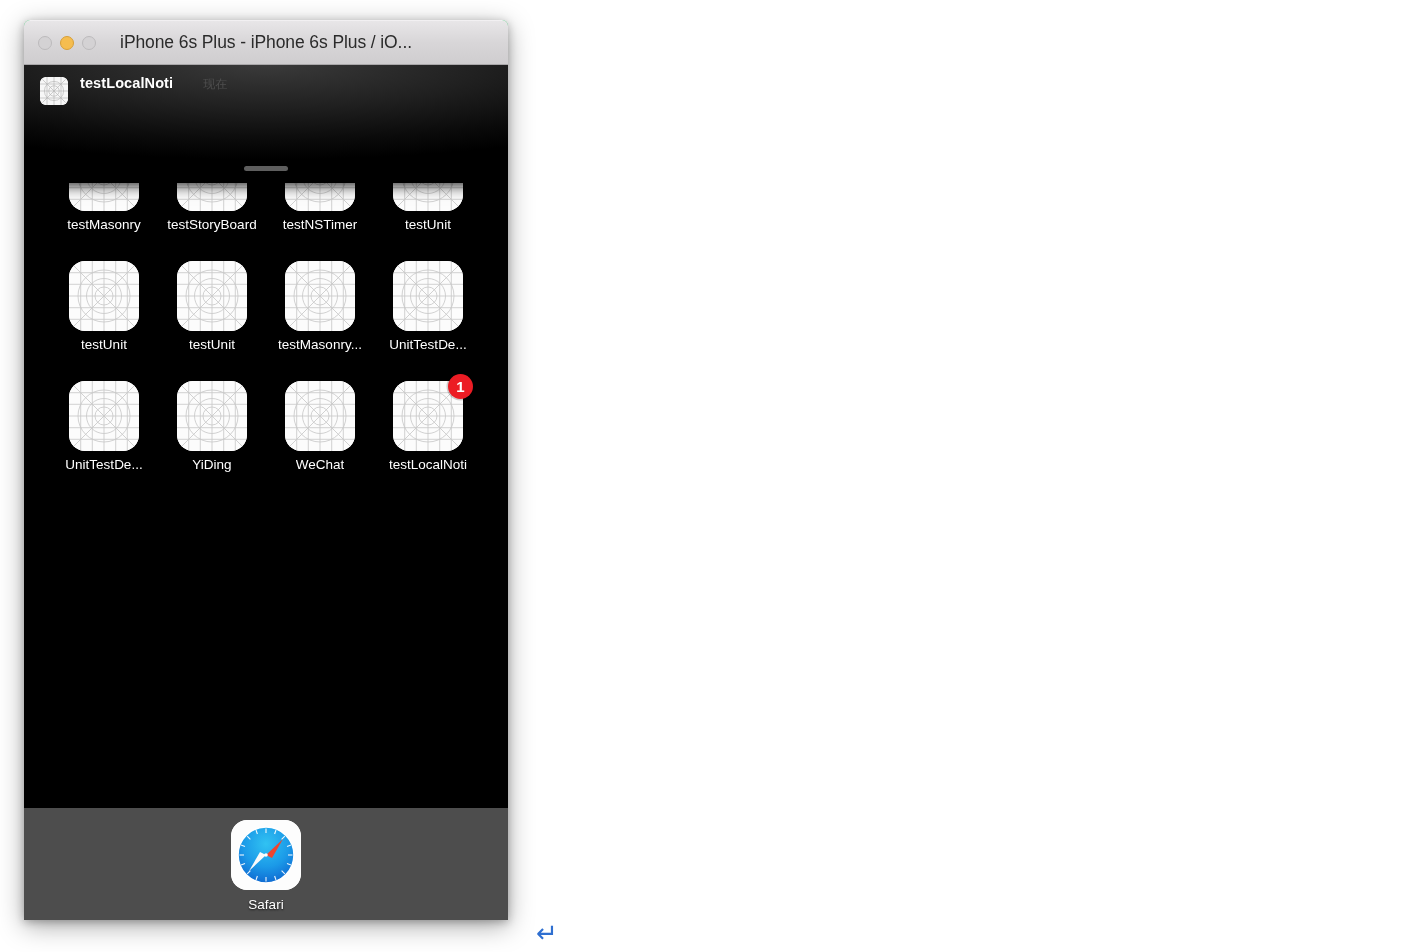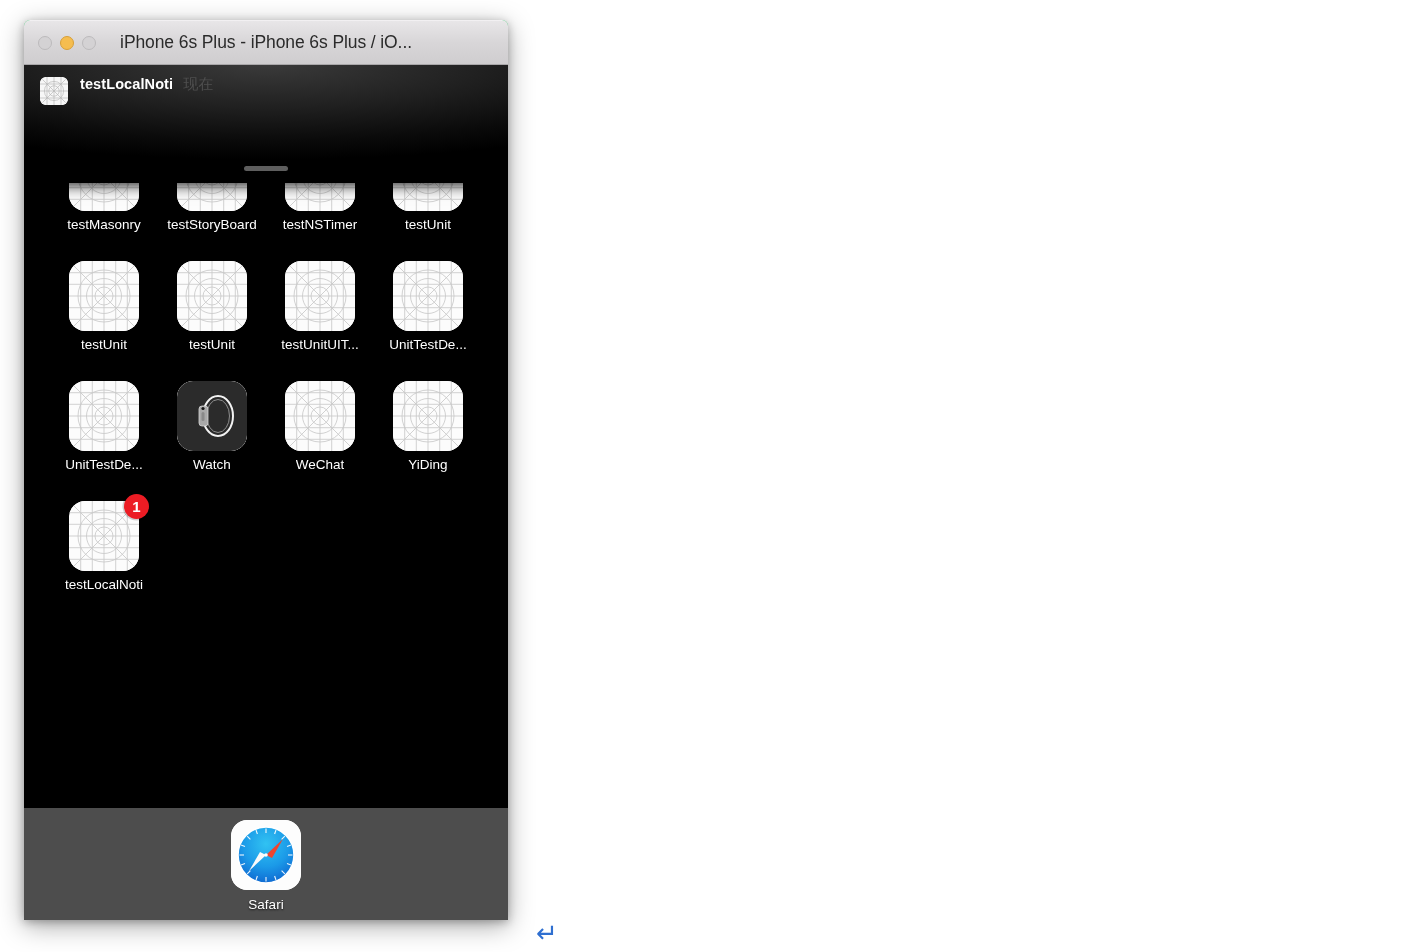--- a/index.html
+++ b/index.html
@@ -227,22 +227,23 @@
   }
   .banner-text { margin-left: 12px; }
   .banner-head { display: flex; align-items: baseline; gap: 10px; }
   .banner-app {
     font-size: 14.5px;
     font-weight: bold;
     color: #ffffff;
     letter-spacing: 0.1px;
   }
   .banner-time {
-    font-size: 15px;
+    font-size: 12px;
     color: #4e4e4e;
+    margin-left: 20px;
   }
   .banner-msg {
     margin-top: 3px;
     font-size: 15px;
     color: #ededed;
     line-height: 20px;
     white-space: nowrap;
   }
   .banner-grabber {
     position: absolute;
@@ -575,21 +576,21 @@
       <line x1="58.3" y1="0" x2="58.3" y2="70"></line>
       <circle cx="35" cy="35" r="26"></circle>
       <circle cx="35" cy="35" r="17.5"></circle>
       <circle cx="35" cy="35" r="9"></circle>
       <line x1="4" y1="4" x2="66" y2="66"></line>
       <line x1="66" y1="4" x2="4" y2="66"></line>
     </g>
   </svg>
                 </div>
               </div>
-              <div class="app-label">testUnitUIT...</div>
+              <div class="app-label">testMasonry...</div>
             </div>
             <div class="app">
               <div class="icon-wrap">
                 <div class="app-icon">
                   <svg class="placeholder-art" viewBox="0 0 70 70" aria-hidden="true">
     <rect x="0" y="0" width="70" height="70" rx="16" fill="#fcfcfc"></rect>
     <g stroke="#c9c9c9" stroke-width="0.85" fill="none">
       <line x1="0" y1="11.7" x2="70" y2="11.7"></line>
       <line x1="0" y1="23.3" x2="70" y2="23.3"></line>
       <line x1="0" y1="35" x2="70" y2="35"></line>
@@ -635,30 +636,42 @@
     </g>
   </svg>
                 </div>
               </div>
               <div class="app-label">UnitTestDe...</div>
             </div>
             <div class="app">
               <div class="icon-wrap">
                 <div class="app-icon">
                   <svg class="placeholder-art" viewBox="0 0 70 70" aria-hidden="true">
-    <rect x="0" y="0" width="70" height="70" rx="16" fill="#2b2b2b"></rect>
-    <ellipse cx="41" cy="35" rx="15" ry="20" fill="none" stroke="#f2f2f2" stroke-width="2"></ellipse>
-    <ellipse cx="41" cy="35" rx="11.5" ry="16.5" fill="none" stroke="#9a9a9a" stroke-width="0.9"></ellipse>
-    <rect x="22" y="25" width="9" height="20" rx="3" fill="#a9a9a9" stroke="#d6d6d6" stroke-width="0.8"></rect>
-    <rect x="24.5" y="31" width="3" height="9" rx="1.5" fill="#8a8a8a"></rect>
-    <circle cx="26" cy="27.5" r="1.6" fill="#151515"></circle>
-  </svg>
-                </div>
-              </div>
-              <div class="app-label">Watch</div>
+    <rect x="0" y="0" width="70" height="70" rx="16" fill="#fcfcfc"></rect>
+    <g stroke="#c9c9c9" stroke-width="0.85" fill="none">
+      <line x1="0" y1="11.7" x2="70" y2="11.7"></line>
+      <line x1="0" y1="23.3" x2="70" y2="23.3"></line>
+      <line x1="0" y1="35" x2="70" y2="35"></line>
+      <line x1="0" y1="46.7" x2="70" y2="46.7"></line>
+      <line x1="0" y1="58.3" x2="70" y2="58.3"></line>
+      <line x1="11.7" y1="0" x2="11.7" y2="70"></line>
+      <line x1="23.3" y1="0" x2="23.3" y2="70"></line>
+      <line x1="35" y1="0" x2="35" y2="70"></line>
+      <line x1="46.7" y1="0" x2="46.7" y2="70"></line>
+      <line x1="58.3" y1="0" x2="58.3" y2="70"></line>
+      <circle cx="35" cy="35" r="26"></circle>
+      <circle cx="35" cy="35" r="17.5"></circle>
+      <circle cx="35" cy="35" r="9"></circle>
+      <line x1="4" y1="4" x2="66" y2="66"></line>
+      <line x1="66" y1="4" x2="4" y2="66"></line>
+    </g>
+  </svg>
+                </div>
+              </div>
+              <div class="app-label">YiDing</div>
             </div>
             <div class="app">
               <div class="icon-wrap">
                 <div class="app-icon">
                   <svg class="placeholder-art" viewBox="0 0 70 70" aria-hidden="true">
     <rect x="0" y="0" width="70" height="70" rx="16" fill="#fcfcfc"></rect>
     <g stroke="#c9c9c9" stroke-width="0.85" fill="none">
       <line x1="0" y1="11.7" x2="70" y2="11.7"></line>
       <line x1="0" y1="23.3" x2="70" y2="23.3"></line>
       <line x1="0" y1="35" x2="70" y2="35"></line>
@@ -672,47 +685,20 @@
       <circle cx="35" cy="35" r="26"></circle>
       <circle cx="35" cy="35" r="17.5"></circle>
       <circle cx="35" cy="35" r="9"></circle>
       <line x1="4" y1="4" x2="66" y2="66"></line>
       <line x1="66" y1="4" x2="4" y2="66"></line>
     </g>
   </svg>
                 </div>
               </div>
               <div class="app-label">WeChat</div>
-            </div>
-            <div class="app">
-              <div class="icon-wrap">
-                <div class="app-icon">
-                  <svg class="placeholder-art" viewBox="0 0 70 70" aria-hidden="true">
-    <rect x="0" y="0" width="70" height="70" rx="16" fill="#fcfcfc"></rect>
-    <g stroke="#c9c9c9" stroke-width="0.85" fill="none">
-      <line x1="0" y1="11.7" x2="70" y2="11.7"></line>
-      <line x1="0" y1="23.3" x2="70" y2="23.3"></line>
-      <line x1="0" y1="35" x2="70" y2="35"></line>
-      <line x1="0" y1="46.7" x2="70" y2="46.7"></line>
-      <line x1="0" y1="58.3" x2="70" y2="58.3"></line>
-      <line x1="11.7" y1="0" x2="11.7" y2="70"></line>
-      <line x1="23.3" y1="0" x2="23.3" y2="70"></line>
-      <line x1="35" y1="0" x2="35" y2="70"></line>
-      <line x1="46.7" y1="0" x2="46.7" y2="70"></line>
-      <line x1="58.3" y1="0" x2="58.3" y2="70"></line>
-      <circle cx="35" cy="35" r="26"></circle>
-      <circle cx="35" cy="35" r="17.5"></circle>
-      <circle cx="35" cy="35" r="9"></circle>
-      <line x1="4" y1="4" x2="66" y2="66"></line>
-      <line x1="66" y1="4" x2="4" y2="66"></line>
-    </g>
-  </svg>
-                </div>
-              </div>
-              <div class="app-label">YiDing</div>
             </div>
             <div class="app">
               <div class="icon-wrap">
                 <div class="app-icon">
                   <svg class="placeholder-art" viewBox="0 0 70 70" aria-hidden="true">
     <rect x="0" y="0" width="70" height="70" rx="16" fill="#fcfcfc"></rect>
     <g stroke="#c9c9c9" stroke-width="0.85" fill="none">
       <line x1="0" y1="11.7" x2="70" y2="11.7"></line>
       <line x1="0" y1="23.3" x2="70" y2="23.3"></line>
       <line x1="0" y1="35" x2="70" y2="35"></line>

